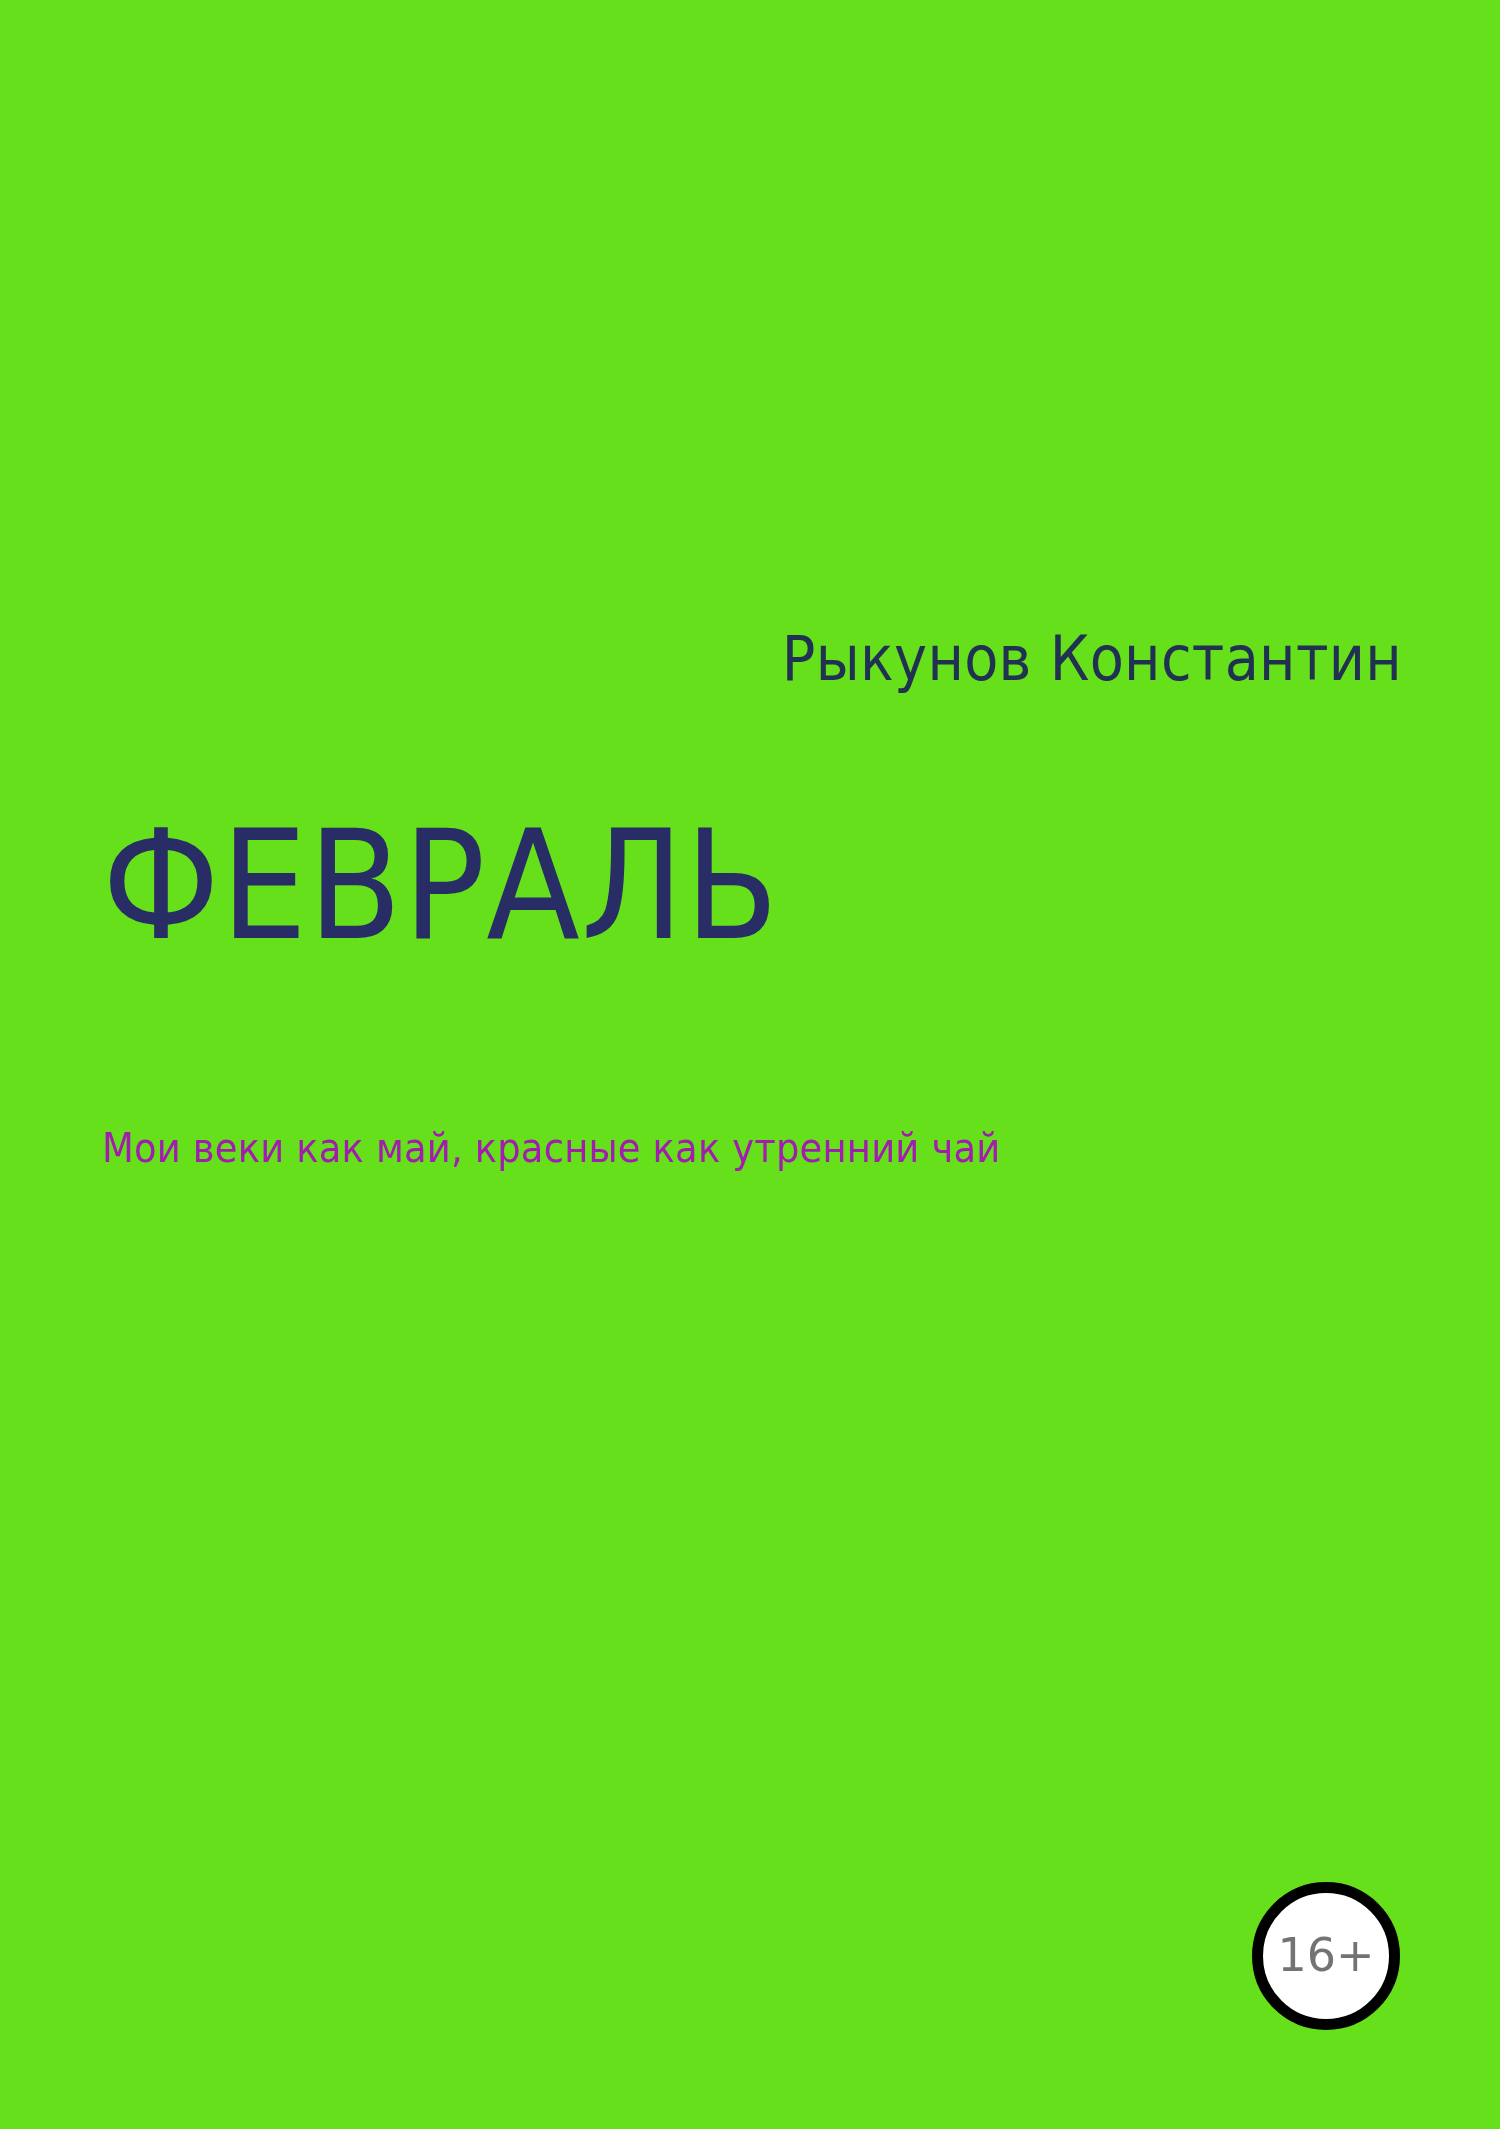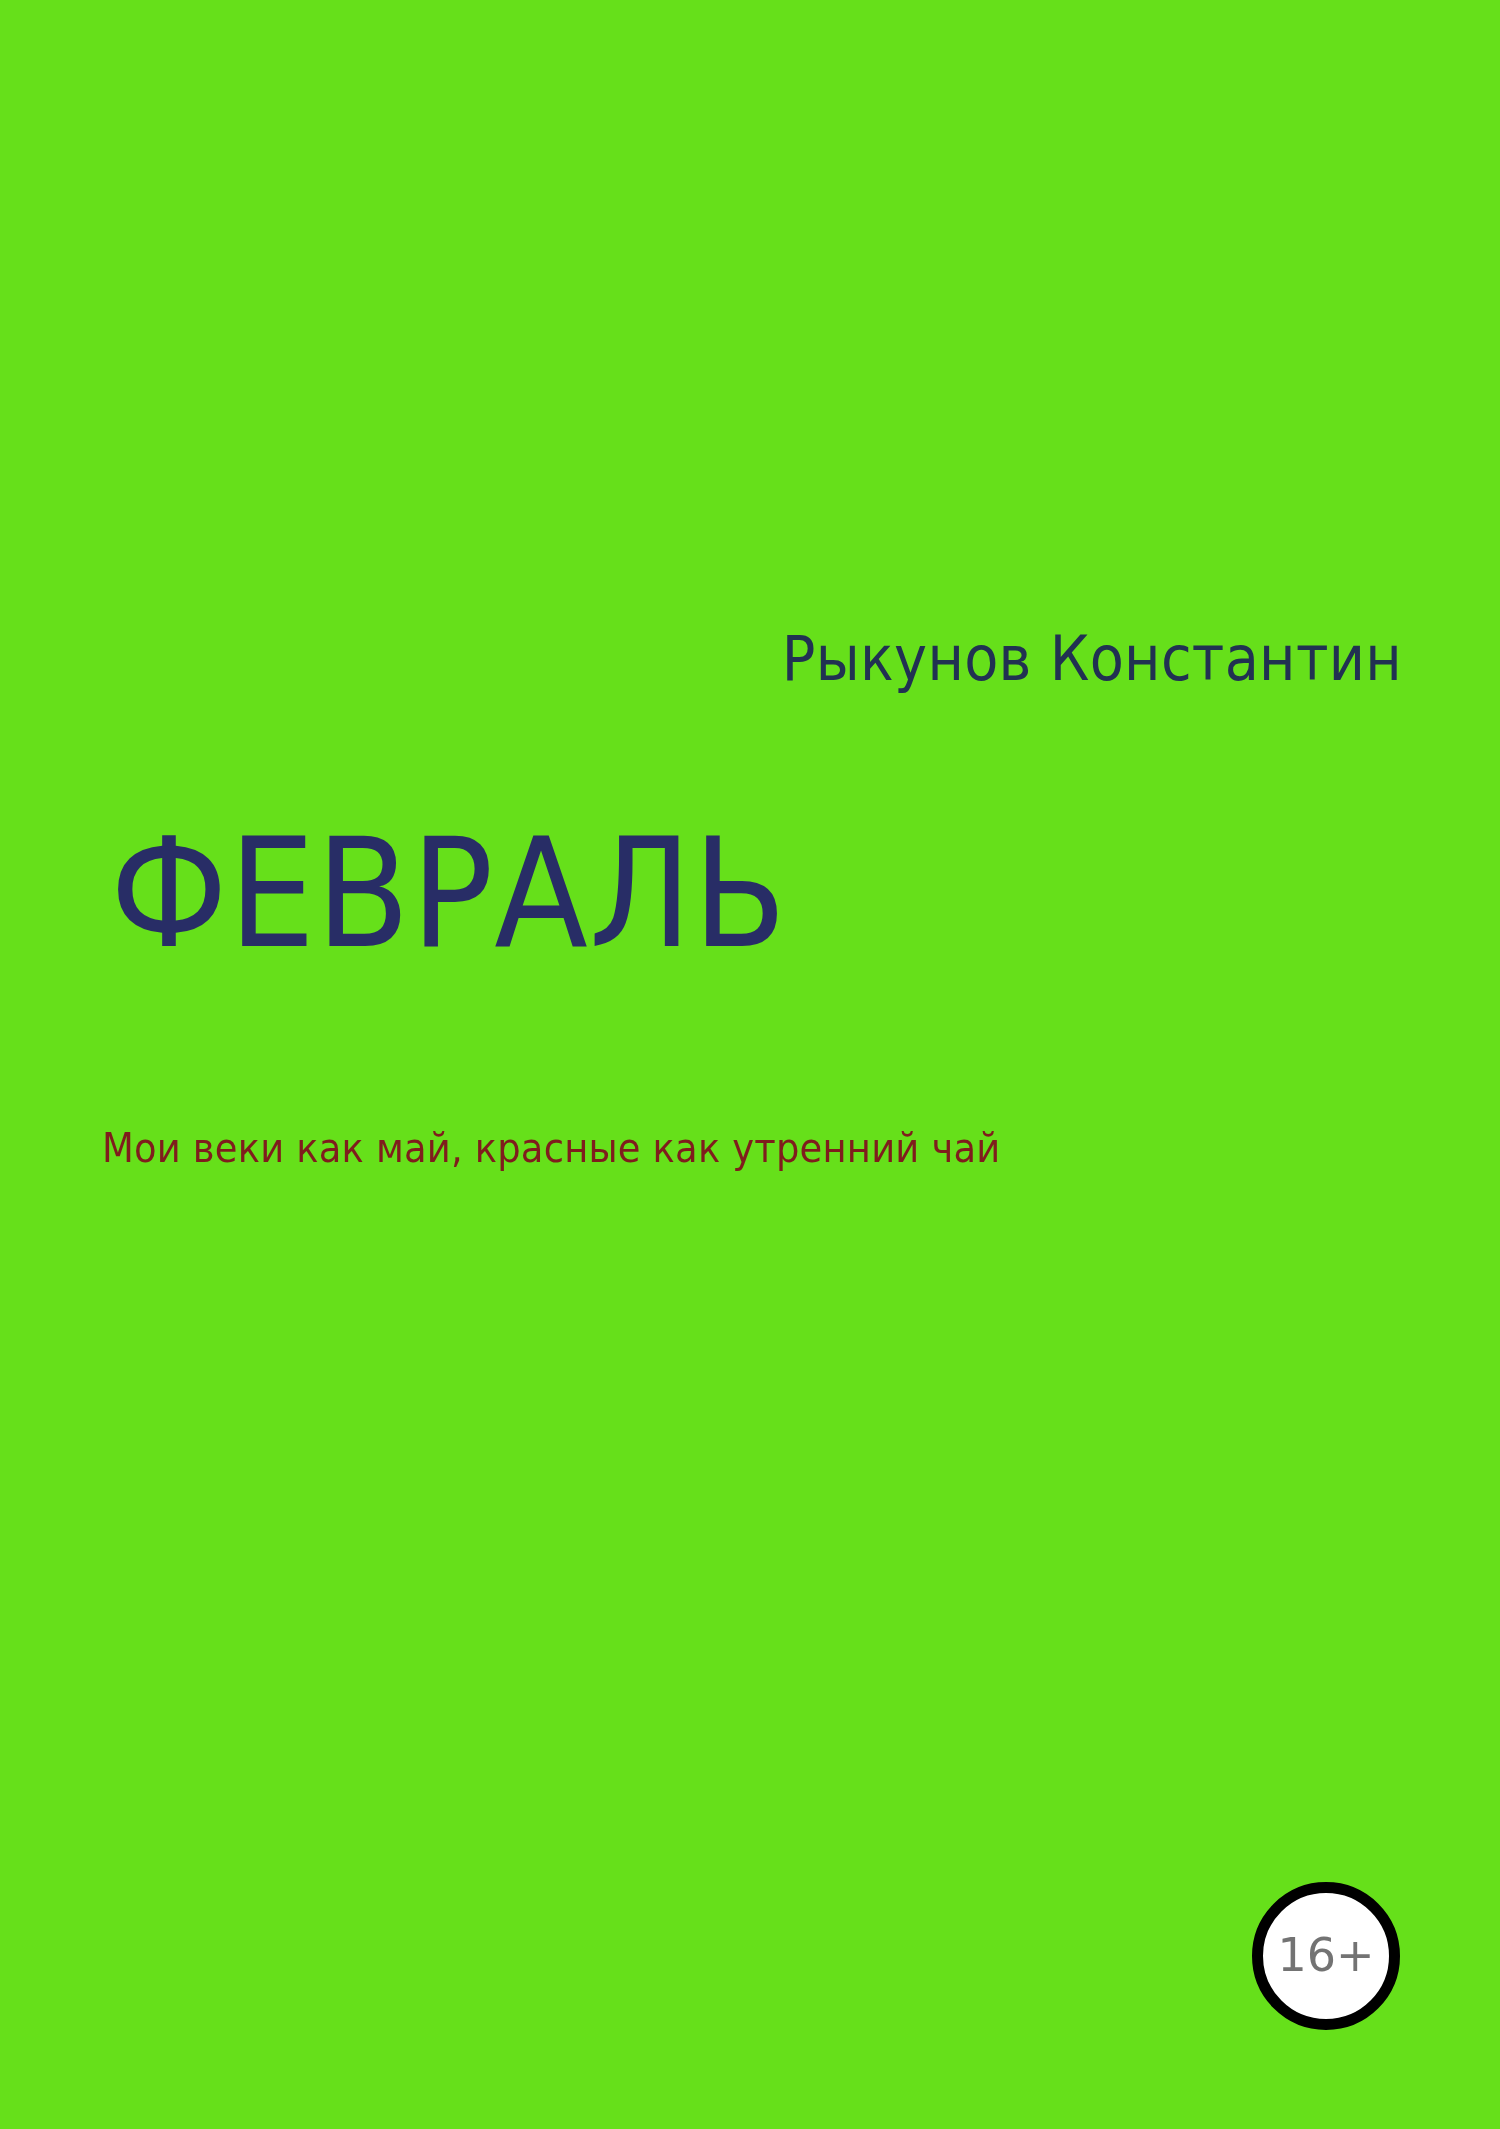--- a/index.html
+++ b/index.html
@@ -46,33 +46,33 @@
   }
 
   .book-title {
     font-family: "DejaVu Sans Condensed", "DejaVu Sans", "Liberation Sans", sans-serif;
     font-size: 152px;
     font-weight: 400;
     line-height: 1.0;
     color: #282d66;
     letter-spacing: 1px;
     white-space: nowrap;
-    margin: 8px;
+    margin: 0;
     padding: 0;
     position: absolute;
     left: 0;
     top: 182px;
   }
 
   .book-subtitle {
     font-family: "DejaVu Sans Condensed", "DejaVu Sans", "Liberation Sans", sans-serif;
     font-size: 41px;
     font-weight: 400;
     line-height: 1.15;
-    color: #7f1d1d;
+    color: #a21caf;
     letter-spacing: 0.2px;
     white-space: nowrap;
     margin: 0;
     padding: 0;
     position: absolute;
     left: 0;
     top: 497px;
   }
 
   .age-badge {

